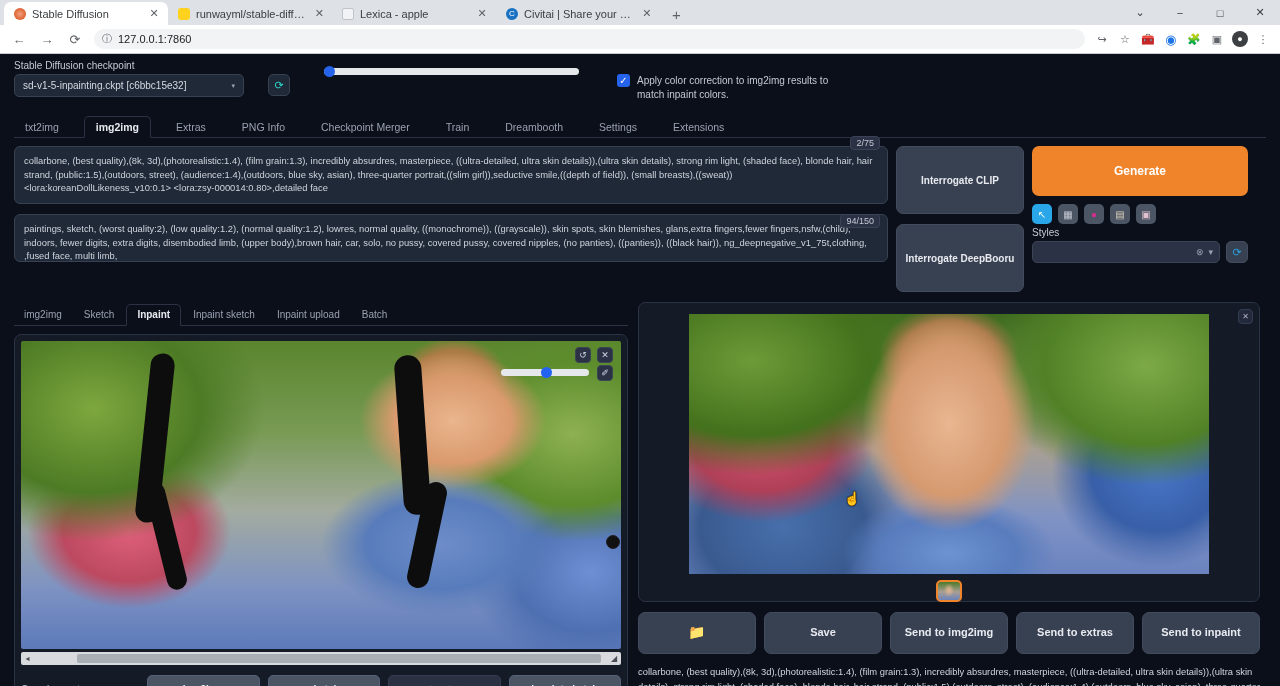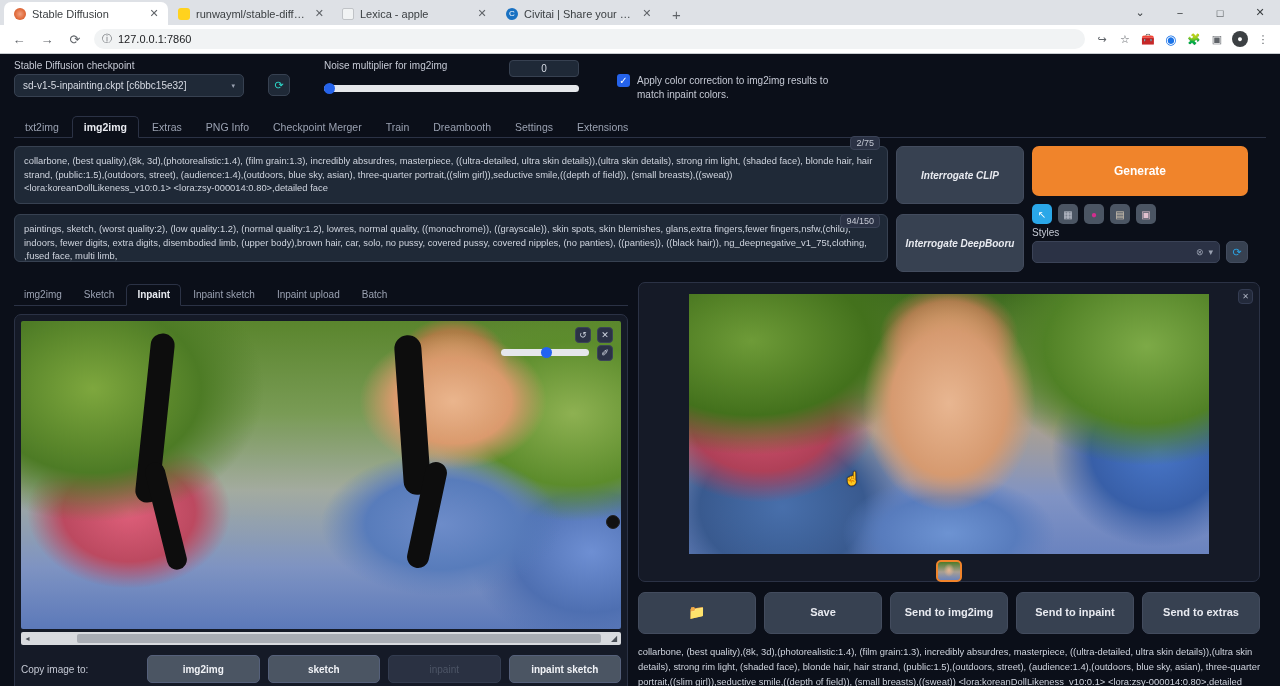--- a/index.html
+++ b/index.html
@@ -98,21 +98,21 @@
     position:absolute; left:0; top:-2px; width:11px; height:11px; border-radius:50%;
     background:#2563eb;
   }
   .cc-col { display:flex; gap:7px; margin-left: 14px; margin-top: 14px; max-width: 230px; }
   .cbox { width: 13px; height: 13px; background:#2563eb; border-radius:3px; flex:0 0 13px;
           color:#fff; font-size:10px; display:flex;align-items:center;justify-content:center; line-height:1;}
   .cc-text { font-size: 10px; color: #c5c9d4; line-height: 1.35; }
 
   
   .main-tabs {
-    display:flex; align-items:flex-end; gap: 2px; height: 26px;
+    display:flex; align-items:flex-end; gap: 14px; height: 26px;
     border-bottom: 1px solid #2b3245; margin-top: 6px;
   }
   .mtab {
     font-size: 10.5px; color: #9aa1b1; padding: 5px 11px 5px 11px;
     border-radius: 5px 5px 0 0; line-height: 1;
   }
   .mtab.active {
     color: #e8eaf0; background: #0b0f19; border: 1px solid #2b3245; border-bottom-color: #0b0f19;
     position: relative; top: 1px; font-weight: bold;
   }
@@ -132,21 +132,21 @@
     position:absolute; right: 8px; top: -10px; background:#2b3245; border:1px solid #3b4357;
     border-radius: 4px; font-size: 9px; color:#c5c9d4; padding: 1px 5px;
   }
 
   .interrogate-col { width: 128px; display:flex; flex-direction: column; gap: 10px; }
   .btn-dark {
     background: #374151; border:1px solid #434c5e; border-radius: 7px;
     color: #e8eaf0; font-size: 10px; font-weight: bold;
     display:flex; align-items:center; justify-content:center; text-align:center;
   }
-  .btn-interrogate { height: 58px; font-style: italic; }
+  .btn-interrogate { height: 68px; }
 
   .gen-col { width: 216px; }
   .btn-generate {
     height: 50px; background: #f0842b; border-radius: 7px; color:#fff;
     font-size: 12px; font-weight: bold; display:flex; align-items:center; justify-content:center;
   }
   .small-icons { display:flex; gap: 6px; margin-top: 8px; }
   .sm-ico {
     width: 20px; height: 20px; border-radius: 5px; background: #4b5563;
     display:flex; align-items:center; justify-content:center; font-size: 10px;
@@ -355,24 +355,20 @@
       <span class="lbl">Stable Diffusion checkpoint</span>
       <div class="ckpt-select">
         <span>sd-v1-5-inpainting.ckpt [c6bbc15e32]</span>
         <span class="caret">▾</span>
       </div>
     </div>
 
     <div class="refresh-btn">⟳</div>
 
     <div class="noise-col">
-      <div class="noise-head">
-        <span class="lbl">Noise multiplier for img2img</span>
-        <div class="noise-num">0</div>
-      </div>
       <div class="slider-track">
         <div class="slider-knob"></div>
       </div>
     </div>
 
     <div class="cc-col">
       <div class="cbox">✓</div>
       <div class="cc-text">Apply color correction to img2img results to match inpaint colors.</div>
     </div>
   </div>
@@ -482,20 +478,20 @@
         </div>
         <div class="thumb-strip">
           <div class="thumb-item"></div>
         </div>
       </div>
 
       <div class="action-row">
         <div class="act-btn folder">📁</div>
         <div class="act-btn">Save</div>
         <div class="act-btn">Send to img2img</div>
+        <div class="act-btn">Send to extras</div>
         <div class="act-btn">Send to inpaint</div>
-        <div class="act-btn">Send to extras</div>
       </div>
 
       <div class="geninfo">collarbone, (best quality),(8k, 3d),(photorealistic:1.4), (film grain:1.3), incredibly absurdres, masterpiece, ((ultra-detailed, ultra skin details)),(ultra skin details), strong rim light, (shaded face), blonde hair, hair strand, (public:1.5),(outdoors, street), (audience:1.4),(outdoors, blue sky, asian), three-quarter portrait,((slim girl)),seductive smile,((depth of field)), (small breasts),((sweat)) &lt;lora:koreanDollLikeness_v10:0.1&gt; &lt;lora:zsy-000014:0.80&gt;,detailed face</div>
     </div>
   </div>
 </div>
 
 </body></html>

